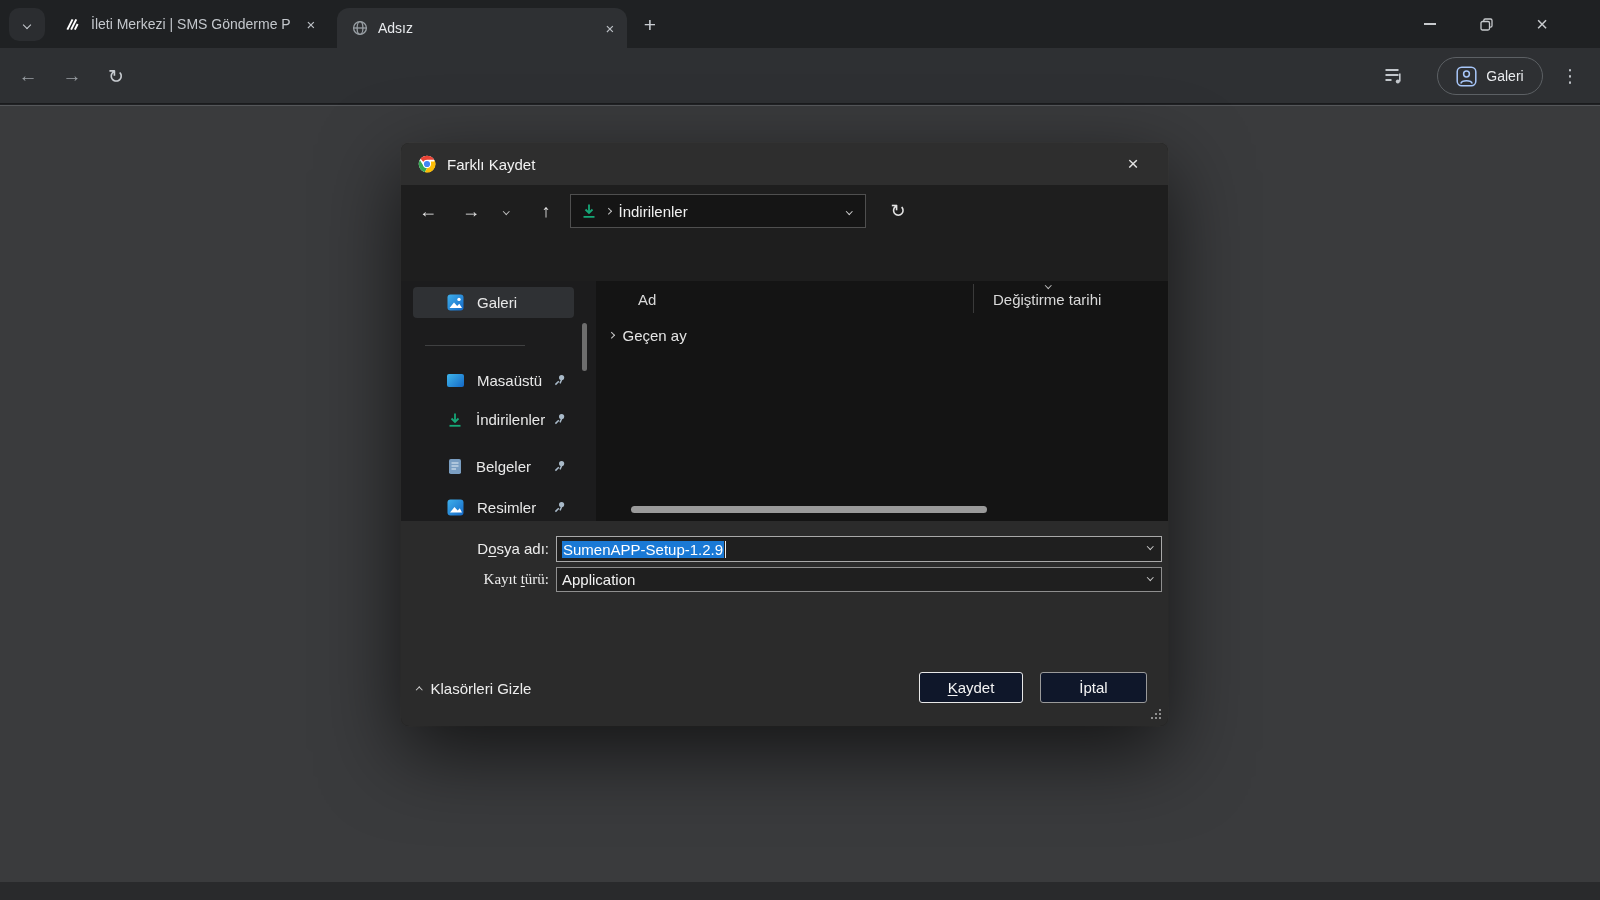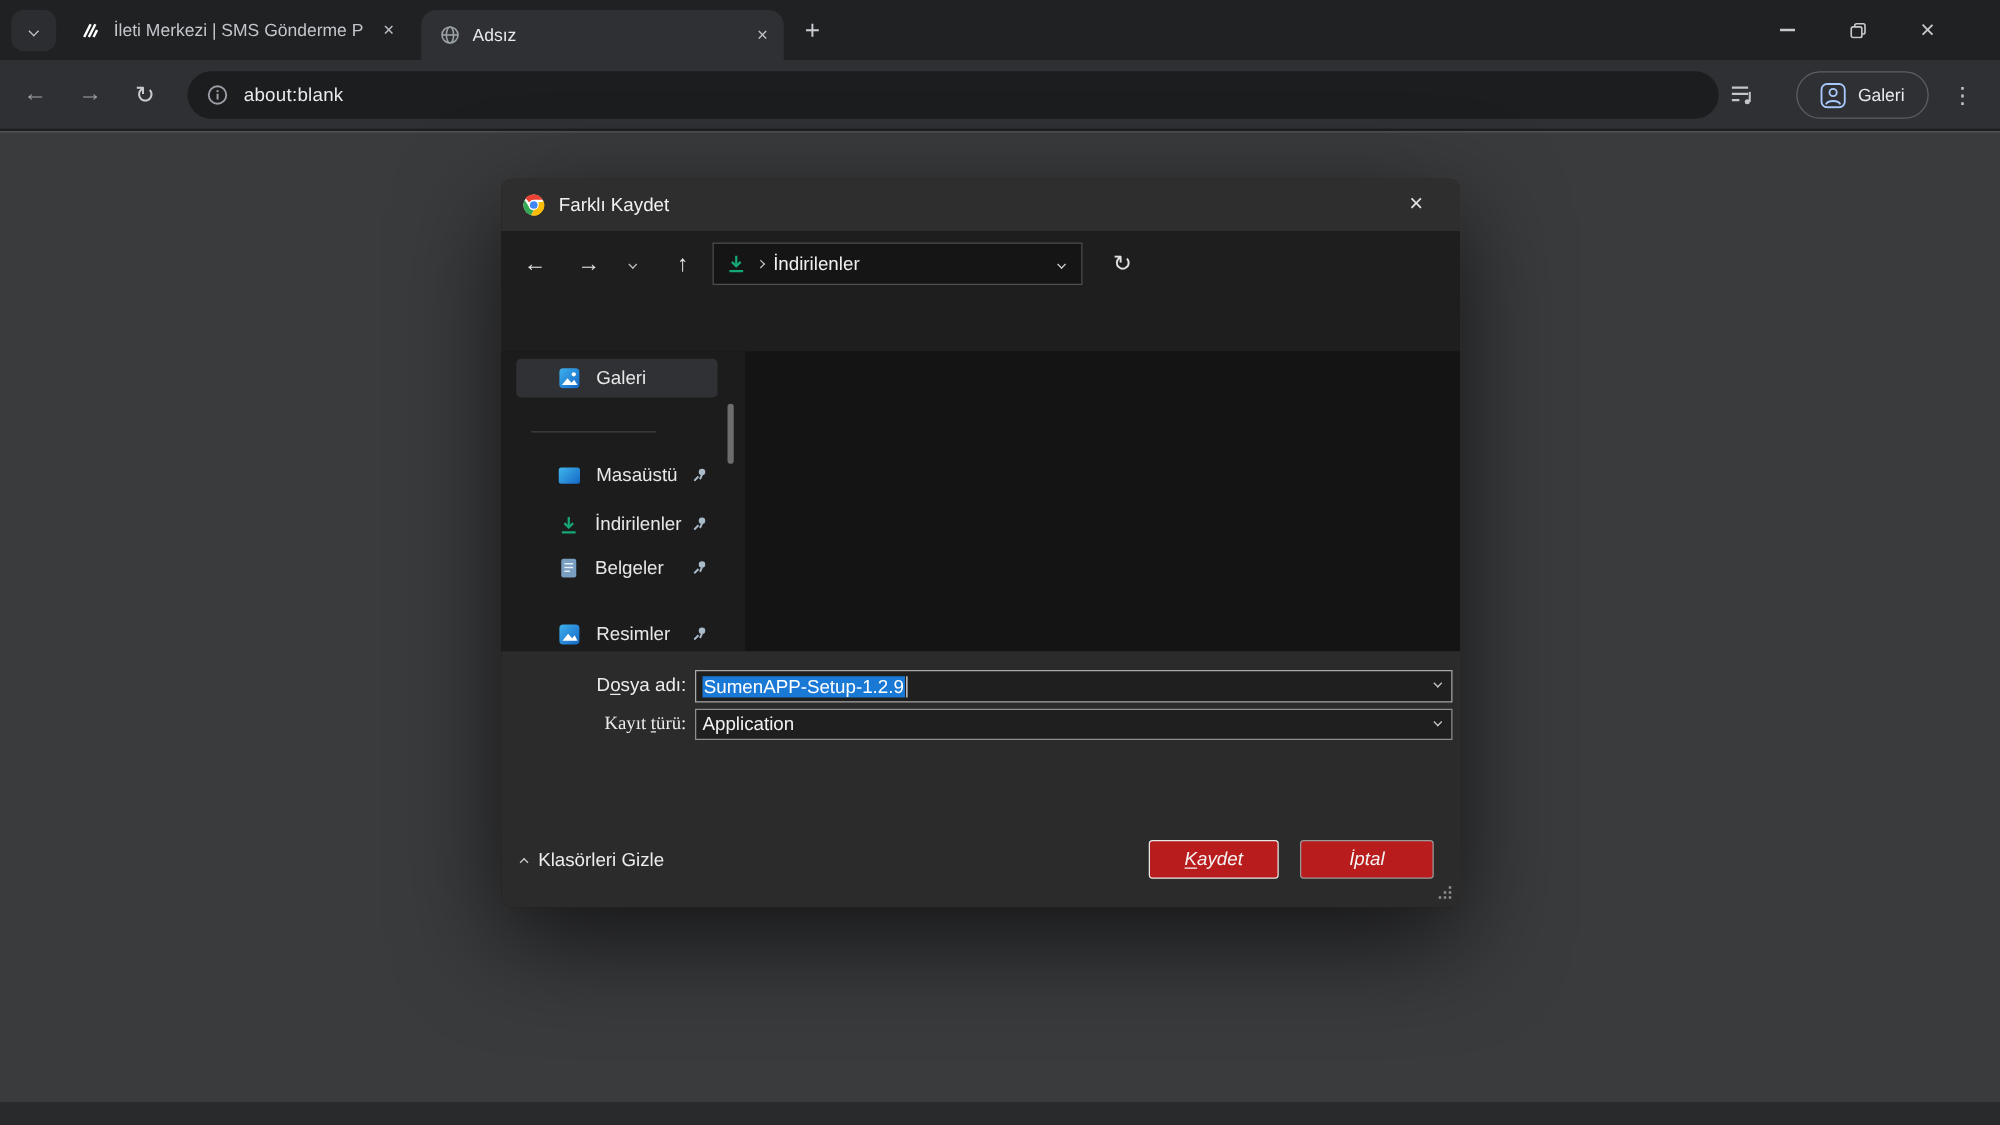--- a/index.html
+++ b/index.html
@@ -81,21 +81,21 @@
   .fldlabel { position:absolute; left:0; width:148px; text-align:right; font-size:15px; color:#ededed; line-height:25px; }
   .combo { position:absolute; left:155px; width:606px; background:#1f1f1f; display:flex; align-items:center;
            padding:0 24px 0 5px; cursor:text; }
   .combo .chvslot { position:absolute; right:9px; top:50%; margin-top:-5px; }
   .sel-text { background:#1a79d5; color:#fff; font-size:15px; padding:0 1px; white-space:nowrap; }
   .caret { width:1px; height:17px; background:#eaeaea; margin-left:1px; }
   .plain-text { color:#f2f2f2; font-size:15px; white-space:nowrap; }
   .hidefolders { position:absolute; left:16px; top:159px; display:flex; align-items:center; gap:9px;
                  font-size:15px; color:#ededed; cursor:pointer; }
   .btn { position:absolute; top:151px; height:31px; display:flex; align-items:center; justify-content:center;
-         font-size:15px; color:#f4f4f4; background:#b91c1c; border-radius:3px; cursor:pointer;font-style:italic; }
+         font-size:15px; color:#f4f4f4; background:#0f172a; border-radius:3px; cursor:pointer; }
   .btn.save { left:518px; width:104px; border:1.5px solid #e8e8e8; }
   .btn.cancel { left:639px; width:107px; border:1px solid #9a9a9a; }
   .grip { position:absolute; right:7px; bottom:7px; width:2px; height:2px; background:#8f8f8f;
           box-shadow:-8px 0 #8f8f8f, -4px 0 #8f8f8f, -4px -4px #8f8f8f, 0 -4px #8f8f8f, 0 -8px #8f8f8f; }
 
   
   .chv { display:inline-block; width:6px; height:6px; border-right:1.6px solid currentColor;
          border-bottom:1.6px solid currentColor; }
   .chv.down  { transform:rotate(45deg); }
   .chv.up    { transform:rotate(225deg); }
@@ -162,28 +162,20 @@
     <div class="navbtn" style="left:9px; color:#9ca1a6;">
         <span>←</span>
       </div>
     <div class="navbtn" style="left:53px; color:#9ca1a6;">
         <span>→</span>
       </div>
     <div class="navbtn" style="left:97px; color:#c7cbd0;">
         <span>↻</span>
       </div>
 
-    <div class="omnibox">
-      <svg style="margin-left:15px;" width="18" height="18" viewBox="0 0 18 18">
-        <circle cx="9" cy="9" r="7" fill="none" stroke="#9aa0a6" stroke-width="1.5"></circle>
-        <rect x="8.25" y="8" width="1.6" height="4.6" fill="#9aa0a6"></rect>
-          <rect x="8.25" y="5.1" width="1.6" height="1.6" fill="#9aa0a6"></rect>
-      </svg>
-      <span class="url">about:blank</span>
-    </div>
 
     <div class="tb-right" style="left:1375px; width:38px; height:38px;">
       <svg width="20" height="18" viewBox="0 0 20 18">
         <path d="M1.5 3h13M1.5 8h13M1.5 13h6" stroke="#c3c7cc" stroke-width="1.8" fill="none"></path>
         <circle cx="13.8" cy="14.4" r="2" fill="#c3c7cc"></circle>
           <rect x="15" y="6.5" width="1.6" height="8" fill="#c3c7cc"></rect>
       </svg>
     </div>
 
     <div class="tb-right profilepill">
@@ -283,21 +275,21 @@
               <path d="M4.5 6.5L8 10l3.5-3.5"></path>
               <path d="M2.5 13.8h11"></path>
           </svg>
           <span>İndirilenler</span>
           <svg class="pin" width="12" height="12" viewBox="0 0 12 12">
             <circle cx="7.6" cy="3.6" r="2.6" fill="#a9bac9"></circle>
               <path d="M7.6 5.8L6 9.4M1.4 10.6l3.4-3.4" stroke="#a9bac9" stroke-width="1.5" fill="none"></path>
           </svg>
         </div>
 
-        <div class="side-item" style="top:158px;">
+        <div class="side-item" style="top:170px;">
           <svg width="16" height="17" viewBox="0 0 16 17">
             <rect x="2" y="1" width="12" height="15" rx="1.8" fill="#7a9ec2"></rect>
             <path d="M4.5 5h7M4.5 8h7M4.5 11h4.5" stroke="#e4edf5" stroke-width="1.2" fill="none"></path>
           </svg>
           <span>Belgeler</span>
           <svg class="pin" width="12" height="12" viewBox="0 0 12 12">
             <circle cx="7.6" cy="3.6" r="2.6" fill="#a9bac9"></circle>
               <path d="M7.6 5.8L6 9.4M1.4 10.6l3.4-3.4" stroke="#a9bac9" stroke-width="1.5" fill="none"></path>
           </svg>
         </div>
@@ -316,20 +308,33 @@
           <span>Resimler</span>
           <svg class="pin" width="12" height="12" viewBox="0 0 12 12">
             <circle cx="7.6" cy="3.6" r="2.6" fill="#a9bac9"></circle>
               <path d="M7.6 5.8L6 9.4M1.4 10.6l3.4-3.4" stroke="#a9bac9" stroke-width="1.5" fill="none"></path>
           </svg>
         </div>
 
         <div class="side-scroll"></div>
       </div>
 
+      <div class="listarea">
+        <div class="col-hdr" style="left:42px;">Ad</div>
+        <div class="col-sep"></div>
+        <div class="col-hdr" style="left:397px;">Değiştirme tarihi</div>
+        <span class="chv down sm sort-ind"></span>
+
+        <div class="group-row">
+          <span class="chv right sm" style="color:#c9c9c9;"></span>
+          <span>Geçen ay</span>
+        </div>
+
+        <div class="hscroll"></div>
+      </div>
     </div>
 
     <div class="dlg-bottom">
 
       <div class="fldlabel" style="top:15px;"><span>D</span><span class="ukey">o</span><span>sya adı:</span></div>
       <div class="combo" style="top:15px; height:26px; border:1px solid #a9a9a9;">
         <span class="sel-text">SumenAPP-Setup-1.2.9</span>
         <span class="caret"></span>
         <span class="chvslot chv down sm" style="color:#c9c9c9;"></span>
       </div>

